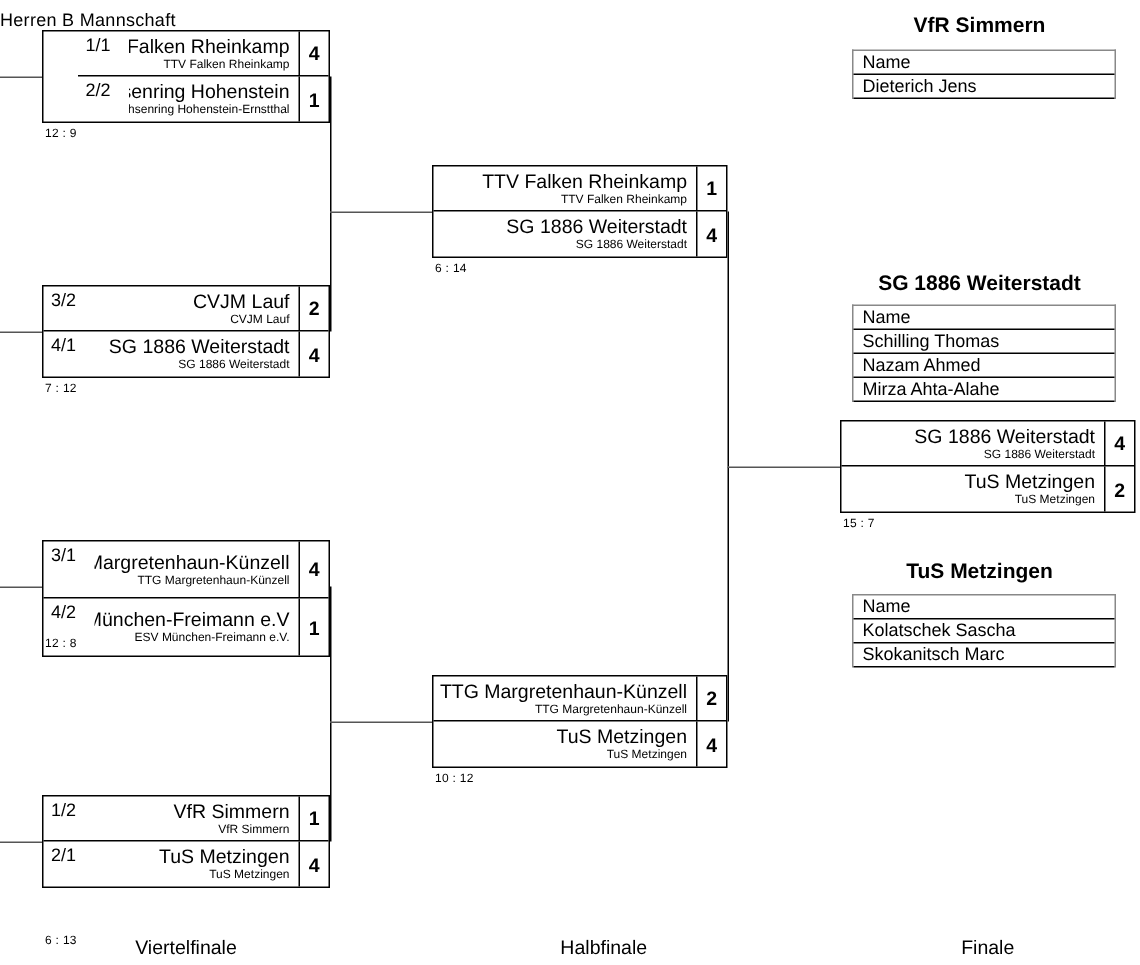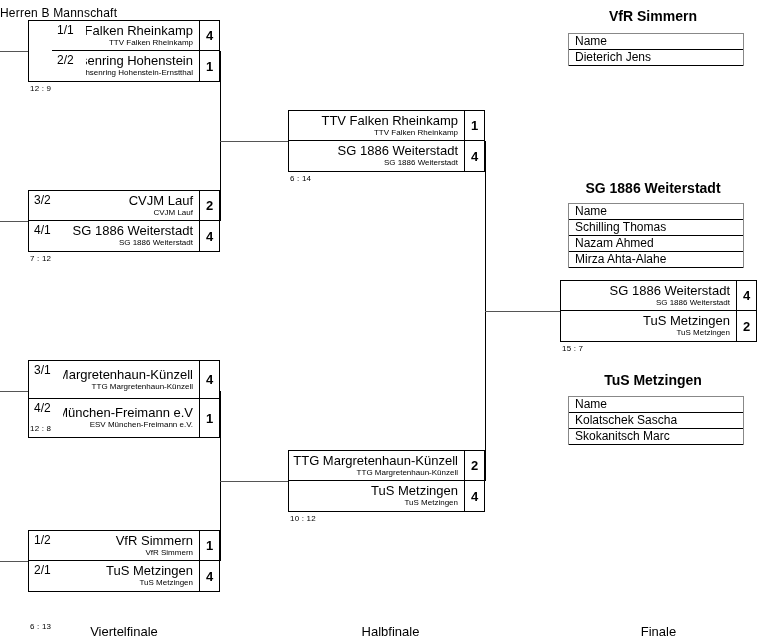--- a/index.html
+++ b/index.html
@@ -235,14 +235,14 @@
 </div>
 
 <div class="abs roster-title" style="left:560px;top:372px;">TuS Metzingen</div>
 <div class="abs roster" style="left:568px;top:396px;">
   <div class="r head">Name</div>
   <div class="r">Kolatschek Sascha</div>
   <div class="r">Skokanitsch Marc</div>
 </div>
 
 <div class="abs round-label" style="left:28px;width:192px;">Viertelfinale</div>
-<div class="abs round-label" style="left:292px;width:197px;">Halbfinale</div>
+<div class="abs round-label" style="left:304px;width:197px;">Halbfinale</div>
 <div class="abs round-label" style="left:560px;width:197px;">Finale</div>
 
 </body></html>

